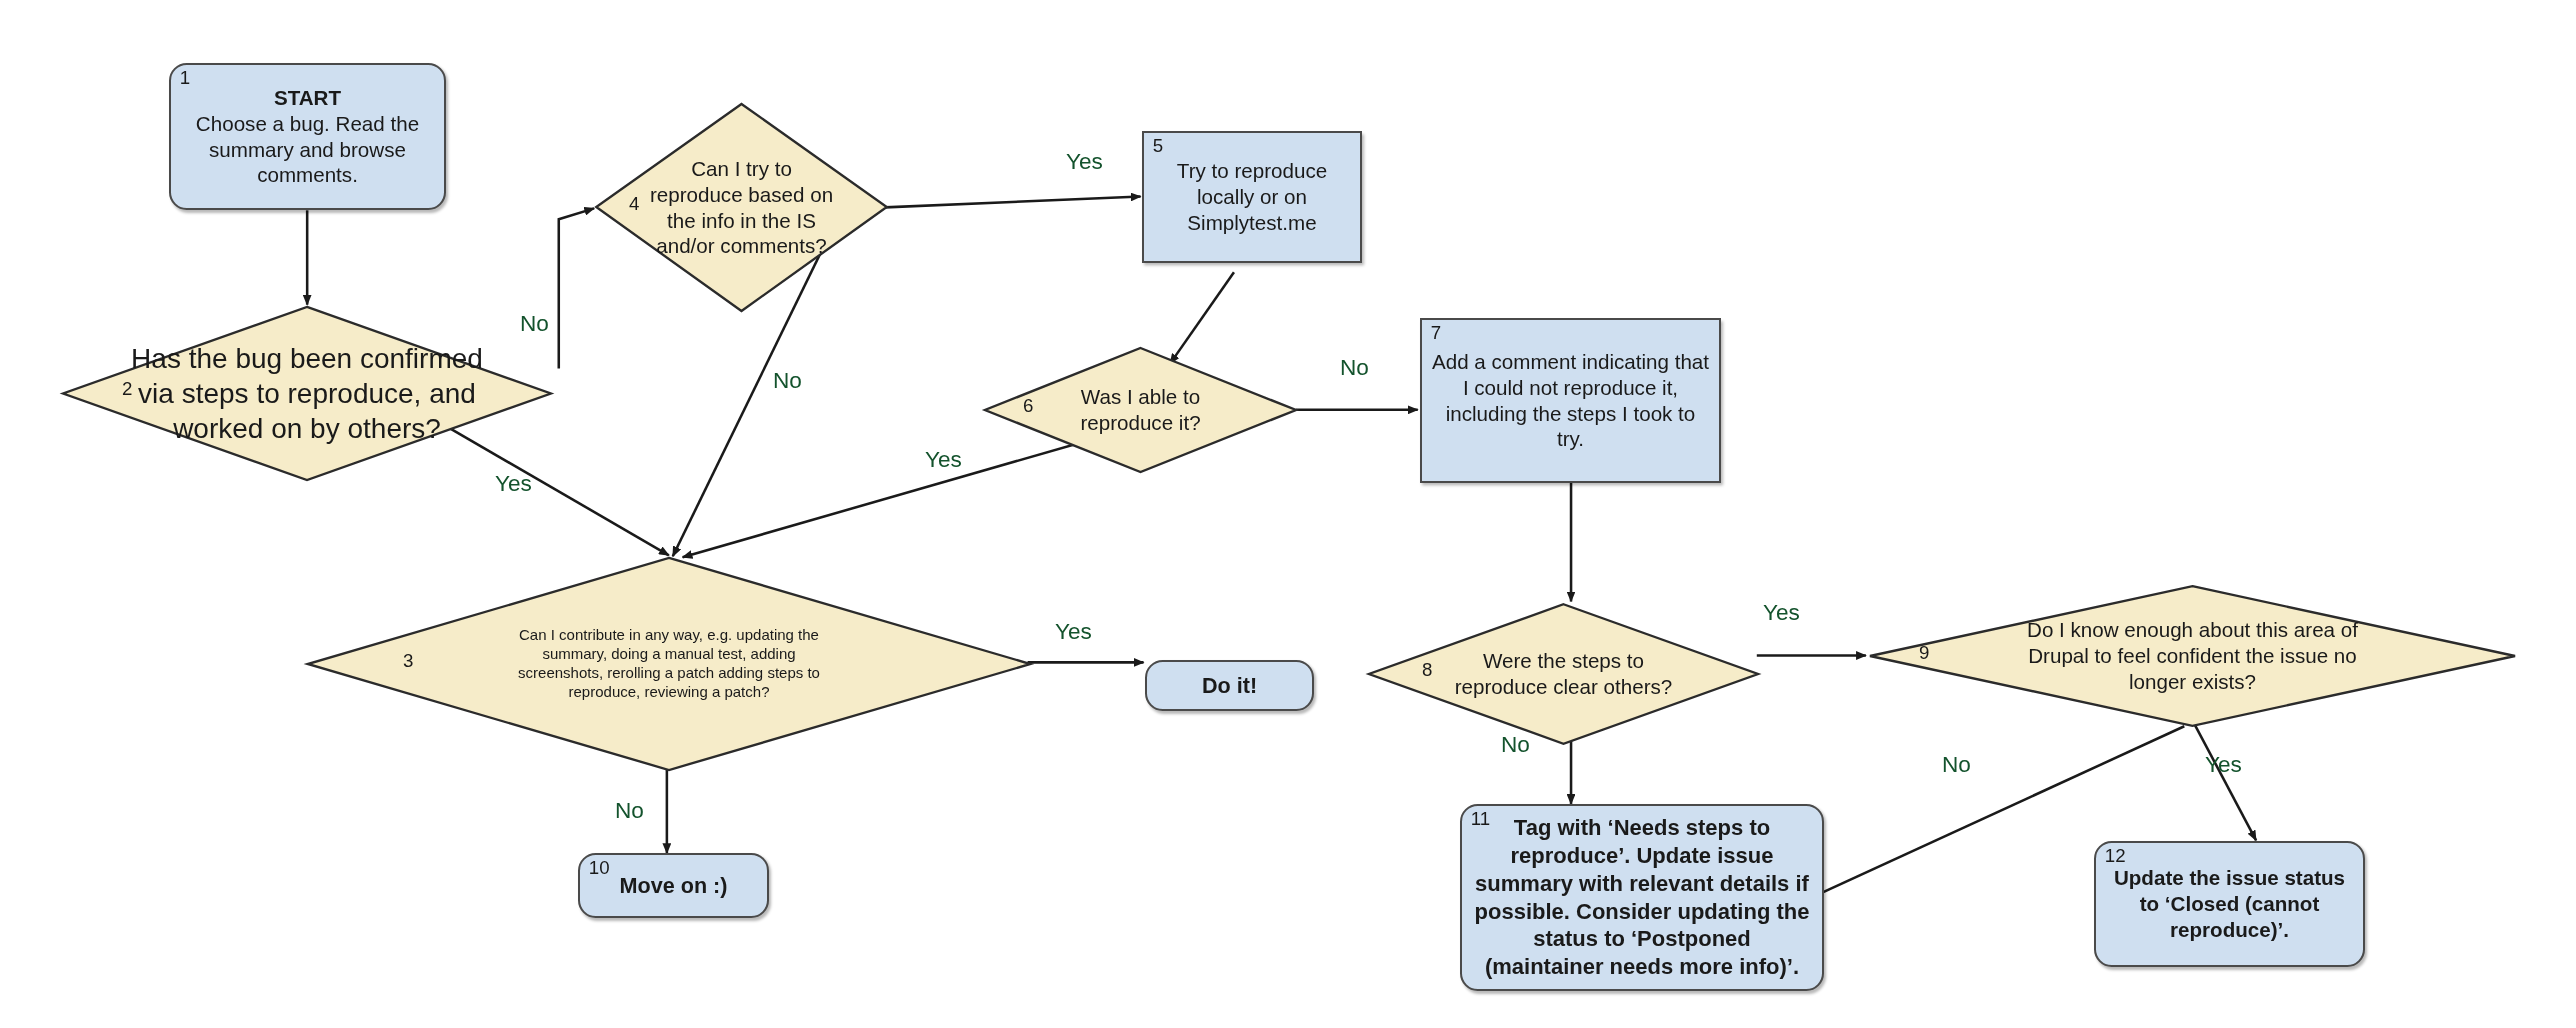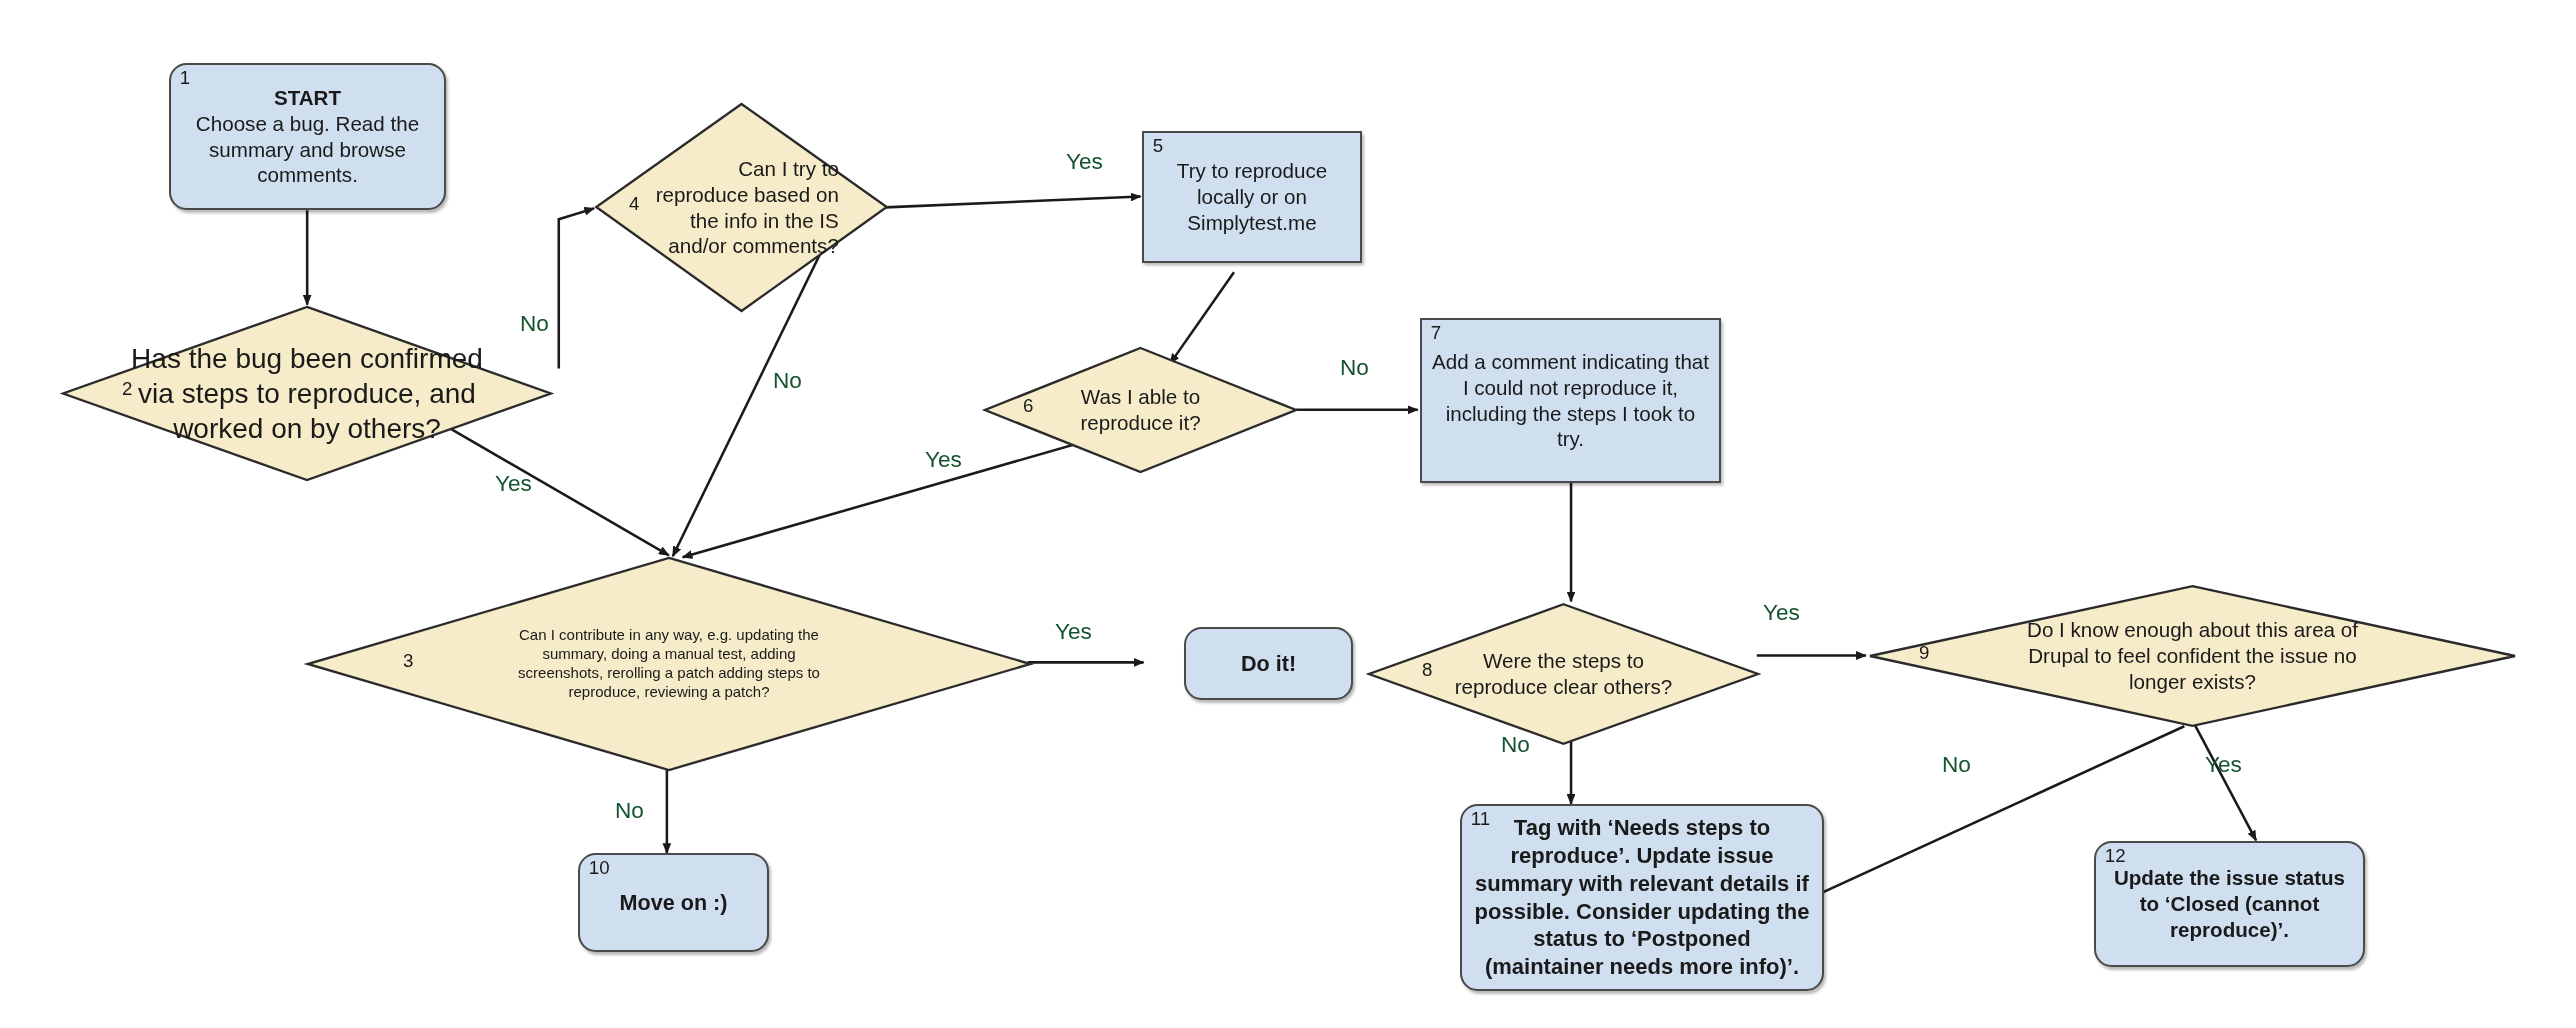--- a/index.html
+++ b/index.html
@@ -166,21 +166,21 @@
       <span>Has the bug been confirmed via steps to reproduce, and worked on by others?</span>
     </div>
   </div>
 
   <div class="dec" style="left:594px; top:102px; width:295px; height:211px;">
     <svg width="295" height="211" viewBox="0 0 300 215">
       <polygon points="150,2 298,107 150,213 2,107" fill="#f6ecc9" stroke="#2b2b2b" stroke-width="2.4"></polygon>
     </svg>
     <span class="num" style="left:35px; top:93px;">4</span>
     <div class="dtext" style="font-size:20.6px;">
-      <span style="max-width:66%;text-align:right;">Can I try to reproduce based on the info in the IS and/or comments?</span>
+      <span style="max-width:66%;">Can I try to reproduce based on the info in the IS and/or comments?</span>
     </div>
   </div>
 
   <div class="node proc square" style="left:1142px; top:131px; width:220px; height:132px;">
     <span class="num">5</span>
     <div class="body" style="font-size:20.6px;">Try to reproduce locally or on Simplytest.me</div>
   </div>
 
   <div class="dec" style="left:983px; top:346px; width:315px; height:128px;">
     <svg width="315" height="128" viewBox="0 0 320 130">
@@ -200,26 +200,26 @@
   <div class="dec" style="left:305px; top:556px; width:728px; height:216px;">
     <svg width="728" height="216" viewBox="0 0 740 220">
       <polygon points="370,2 738,110 370,218 2,110" fill="#f6ecc9" stroke="#2b2b2b" stroke-width="2.4"></polygon>
     </svg>
     <span class="num" style="left:98px; top:96px;">3</span>
     <div class="dtext" style="font-size:15px;justify-content:center;">
       <span style="max-width:46%;">Can I contribute in any way, e.g. updating the summary, doing a manual test, adding screenshots, rerolling a patch adding steps to reproduce, reviewing a patch?</span>
     </div>
   </div>
 
-  <div class="node proc" style="left:1145px; top:627px; width:169px; height:73px;margin-left:39px;">
+  <div class="node proc" style="left:1145px; top:660px; width:169px; height:51px;">
     <span class="num"></span>
     <div class="body bold" style="font-size:21.6px;">Do it!</div>
   </div>
 
-  <div class="node proc" style="left:578px; top:853px; width:191px; height:99px;">
+  <div class="node proc" style="left:578px; top:853px; width:191px; height:65px;">
     <span class="num">10</span>
     <div class="body bold" style="font-size:21.6px;">Move on :)</div>
   </div>
 
   <div class="dec" style="left:1367px; top:602px; width:393px; height:144px;">
     <svg width="393" height="144" viewBox="0 0 400 146">
       <polygon points="200,2 398,73 200,144 2,73" fill="#f6ecc9" stroke="#2b2b2b" stroke-width="2.4"></polygon>
     </svg>
     <span class="num" style="left:55px; top:59px;">8</span>
     <div class="dtext" style="font-size:20.6px;">

